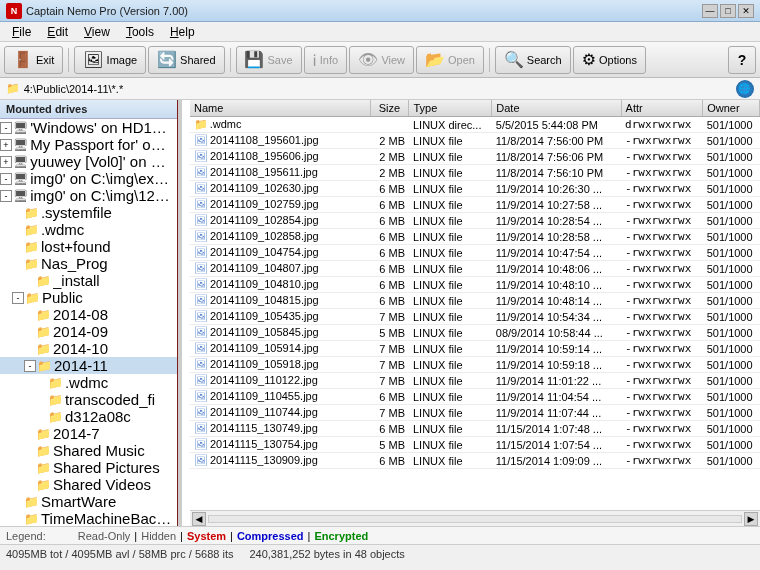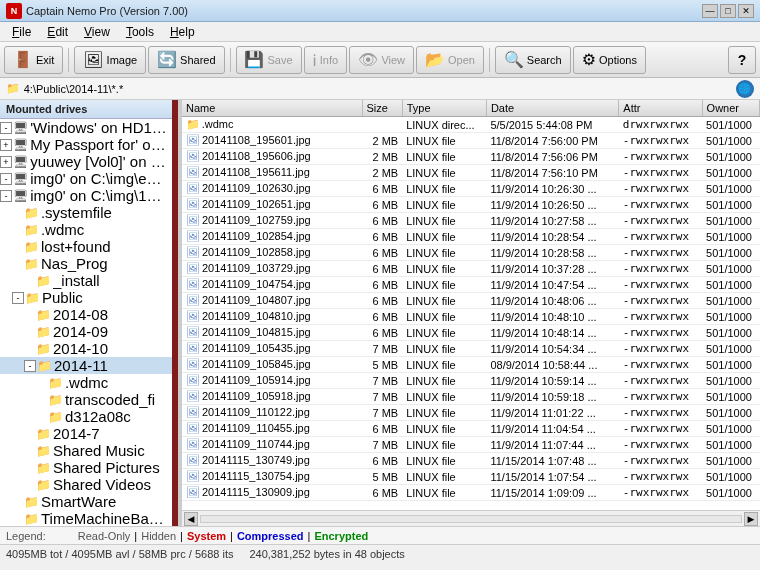--- a/index.html
+++ b/index.html
@@ -77,21 +77,21 @@
     #main {
       display: flex;
       height: calc(570px - 22px - 20px - 36px - 22px - 22px - 22px);
     }
 
     
     #leftpanel {
       width: 178px;
       min-width: 178px;
       background: #fff;
-      border-right: 6px solid #7f1d1d;
+      border-right: 1px solid #7f1d1d;
       overflow-y: auto;
       overflow-x: hidden;
     }
     #leftpanel-header {
       background: linear-gradient(to bottom, #e0ecf8, #c8dcf0);
       height: 19px;
       display: flex;
       align-items: center;
       padding: 0 6px;
       font-size: 11px;
@@ -115,20 +115,21 @@
     .drive-icon { color: #555; font-size: 12px; margin-right: 2px; flex-shrink: 0; }
     .tree-label { font-size: 15px; color: #000; overflow: hidden; text-overflow: ellipsis; }
 
     
     #rightpanel {
       flex: 1;
       display: flex;
       flex-direction: column;
       overflow: hidden;
       background: #fff;
+      padding-left: 8px;
     }
 
     
     #filelist {
       flex: 1;
       overflow-y: auto;
       overflow-x: auto;
     }
     table {
       width: 100%;
@@ -409,21 +410,21 @@
   </div>
 
   <div class="resize-handle"></div>
 
   <div id="rightpanel">
     <div id="filelist">
       <table>
         <thead>
           <tr>
             <th style="min-width:180px">Name</th>
-            <th style="width:45px;text-align:left">Size</th>
+            <th style="width:45px;text-align:center">Size</th>
             <th style="width:90px">Type</th>
             <th style="width:145px">Date</th>
             <th style="width:90px">Attr</th>
             <th style="width:60px">Owner</th>
           </tr>
         </thead>
         <tbody id="file-tbody">
         <tr>
               <td><span class="file-icon dir-icon">📁</span>.wdmc</td>
               <td class="size"></td>
@@ -458,56 +459,40 @@
             </tr>
             <tr>
               <td><span class="file-icon">🖼</span>20141109_102630.jpg</td>
               <td class="size">6 MB</td>
               <td class="type">LINUX file</td>
               <td class="date">11/9/2014 10:26:30 ...</td>
               <td class="attr">-rwxrwxrwx</td>
               <td class="owner">501/1000</td>
             </tr>
             <tr>
-              <td><span class="file-icon">🖼</span>20141109_102651.jpg</td>
-              <td class="size">6 MB</td>
-              <td class="type">LINUX file</td>
-              <td class="date">11/9/2014 10:26:50 ...</td>
-              <td class="attr">-rwxrwxrwx</td>
-              <td class="owner">501/1000</td>
-            </tr>
-            <tr>
               <td><span class="file-icon">🖼</span>20141109_102759.jpg</td>
               <td class="size">6 MB</td>
               <td class="type">LINUX file</td>
               <td class="date">11/9/2014 10:27:58 ...</td>
               <td class="attr">-rwxrwxrwx</td>
               <td class="owner">501/1000</td>
             </tr>
             <tr>
               <td><span class="file-icon">🖼</span>20141109_102854.jpg</td>
               <td class="size">6 MB</td>
               <td class="type">LINUX file</td>
               <td class="date">11/9/2014 10:28:54 ...</td>
               <td class="attr">-rwxrwxrwx</td>
               <td class="owner">501/1000</td>
             </tr>
             <tr>
               <td><span class="file-icon">🖼</span>20141109_102858.jpg</td>
               <td class="size">6 MB</td>
               <td class="type">LINUX file</td>
               <td class="date">11/9/2014 10:28:58 ...</td>
-              <td class="attr">-rwxrwxrwx</td>
-              <td class="owner">501/1000</td>
-            </tr>
-            <tr>
-              <td><span class="file-icon">🖼</span>20141109_103729.jpg</td>
-              <td class="size">6 MB</td>
-              <td class="type">LINUX file</td>
-              <td class="date">11/9/2014 10:37:28 ...</td>
               <td class="attr">-rwxrwxrwx</td>
               <td class="owner">501/1000</td>
             </tr>
             <tr>
               <td><span class="file-icon">🖼</span>20141109_104754.jpg</td>
               <td class="size">6 MB</td>
               <td class="type">LINUX file</td>
               <td class="date">11/9/2014 10:47:54 ...</td>
               <td class="attr">-rwxrwxrwx</td>
               <td class="owner">501/1000</td>

